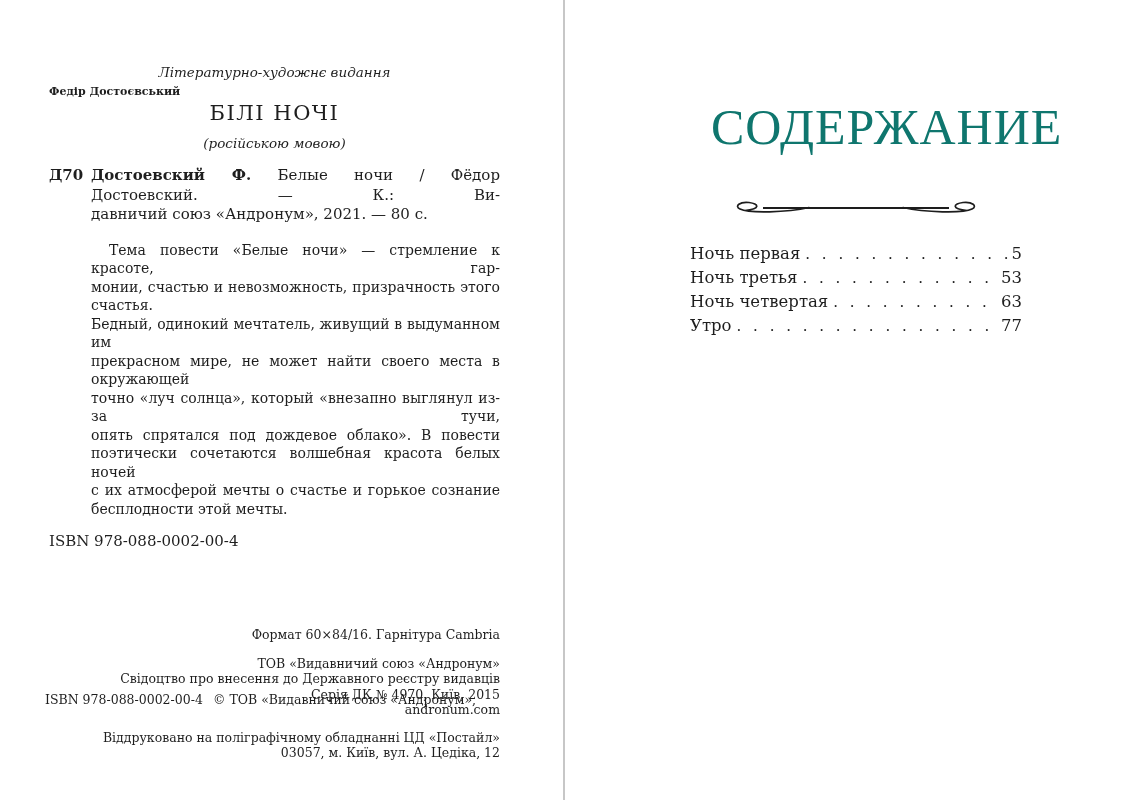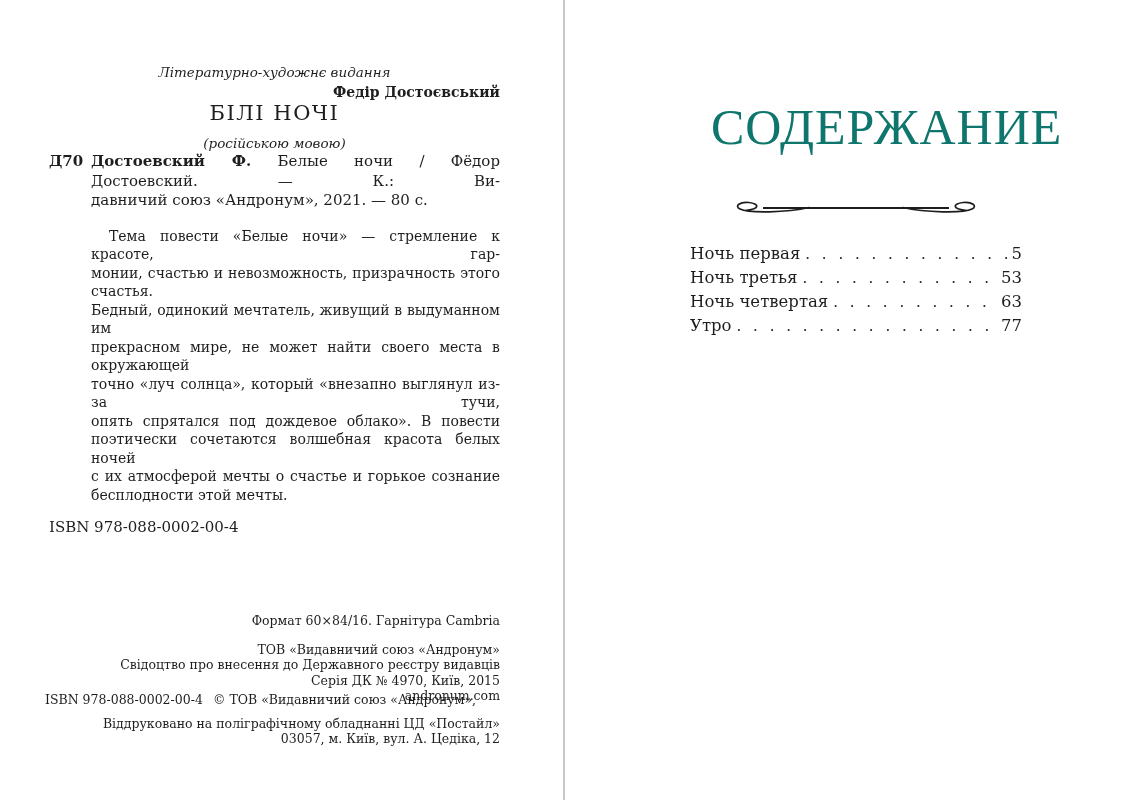--- a/index.html
+++ b/index.html
@@ -15,32 +15,32 @@
   .page-left { width: 563px; padding: 0 63px 0 49px; }
   .gutter { width: 2px; height: 800px; background: #c7c7c7; flex: 0 0 2px; }
   .page-right { width: 564px; padding-left: 125px; }
 
   
   .edition-note {
     margin-top: 64px; text-align: center;
     font-style: italic; font-size: 13.5px; line-height: 17px;
   }
   .imprint-author {
-    text-align: right; font-weight: bold;
-    font-size: 14px; line-height: 22px;
+    text-align: left; font-weight: bold;
+    font-size: 11px; line-height: 22px;
   }
   .imprint-title {
     text-align: center; font-size: 21px; line-height: 20px;
     letter-spacing: 1.5px;
   }
   .lang-note {
     margin-top: 12px; text-align: center;
     font-style: italic; font-size: 13.5px; line-height: 17px;
   }
-  .catalog { display: flex; margin-top: 0; font-size: 15px; line-height: 19.5px; }
+  .catalog { display: flex; margin-top: 14px; font-size: 15px; line-height: 19.5px; }
   .catalog-code { width: 42px; flex: 0 0 42px; font-weight: bold; }
   .catalog-text { flex: 1; }
   .catalog-line1 { text-align: justify; text-align-last: justify; }
   .catalog-line1 .b { font-weight: bold; }
   .annotation { margin-top: 16px; margin-left: 42px; font-size: 14px; line-height: 18.5px; }
   .ann-line { text-align: justify; text-align-last: justify; }
   .ann-line.first { text-indent: 18px; }
   .ann-line.no-stretch { text-align-last: left; }
   .isbn-line { margin-top: 14px; font-size: 15px; line-height: 19px; }
   .imprint-block { margin-top: 76px; text-align: right; font-size: 12.5px; line-height: 15.5px; }

